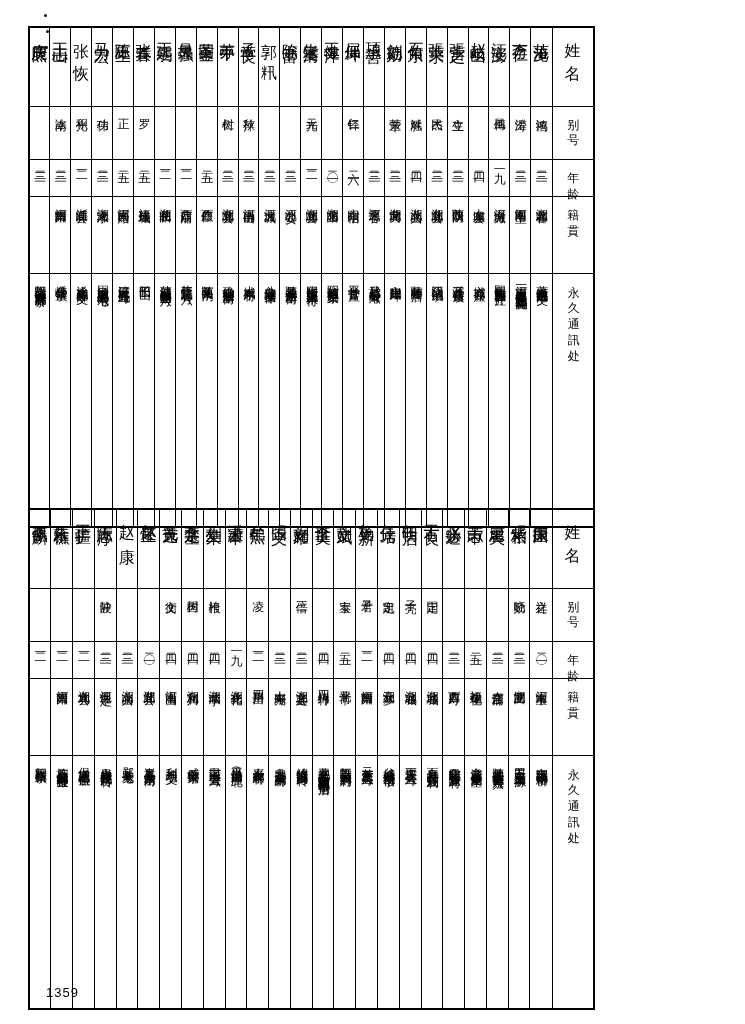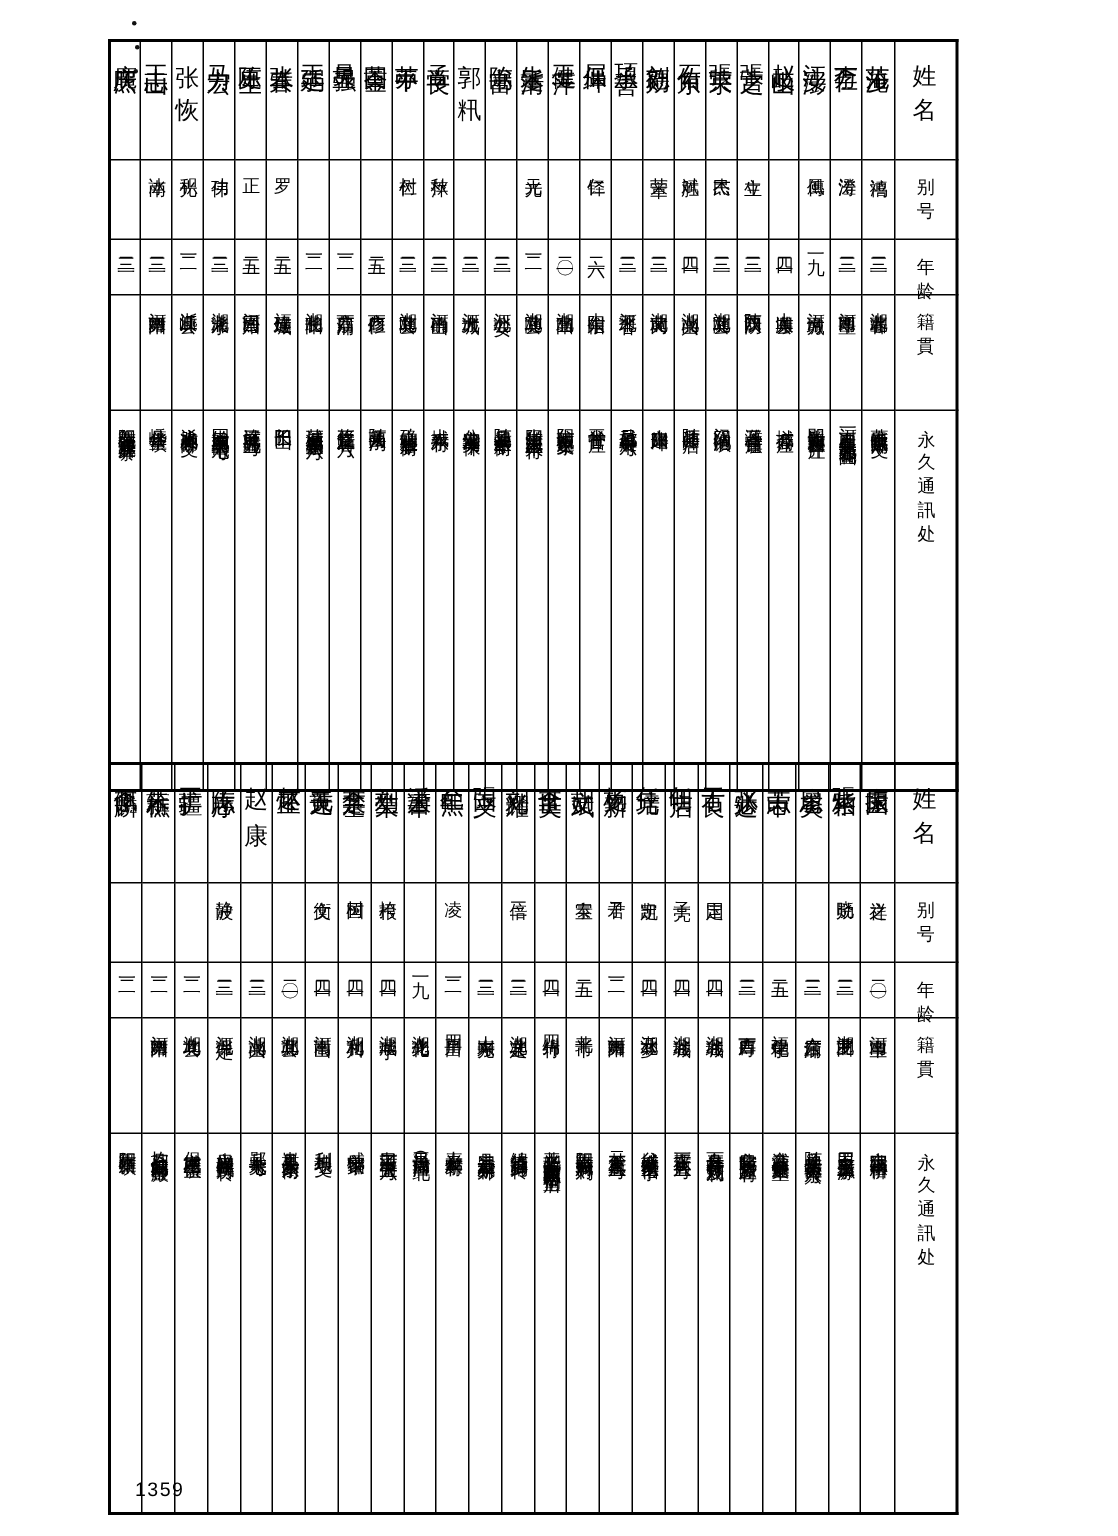--- a/index.html
+++ b/index.html
@@ -13,21 +13,20 @@
     font-family: "DejaVu Sans", sans-serif;
     color: #000000;
     position: relative;
     overflow: hidden;
   }
   .page {
     position: relative;
     width: 613px;
     height: 1024px;
     box-sizing: border-box;
-    margin-left: 44px;
   }
   
   .dot {
     position: absolute;
     width: 3px; height: 3px;
     background: #111;
     border-radius: 50%;
   }
   .table-wrap {
     position: absolute;

